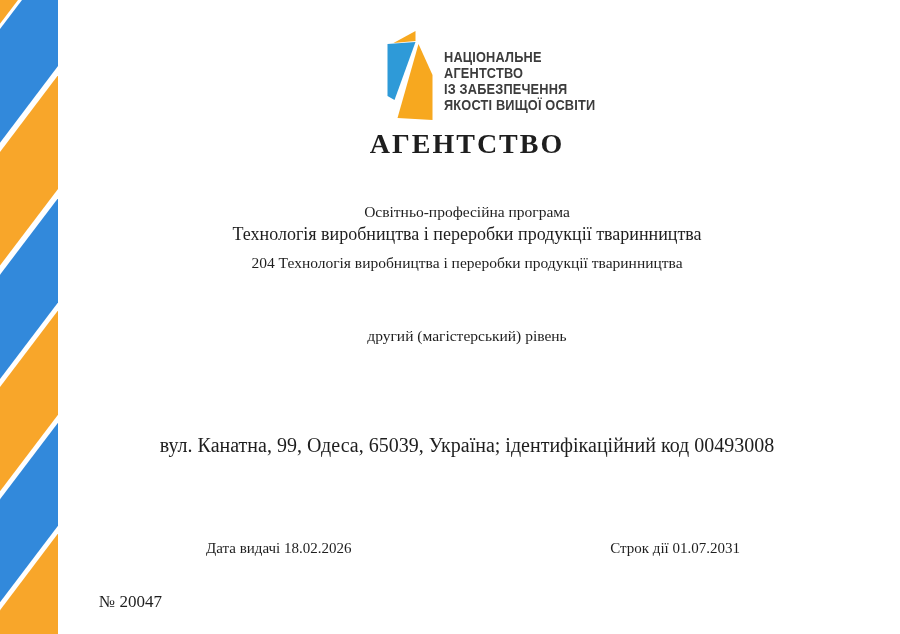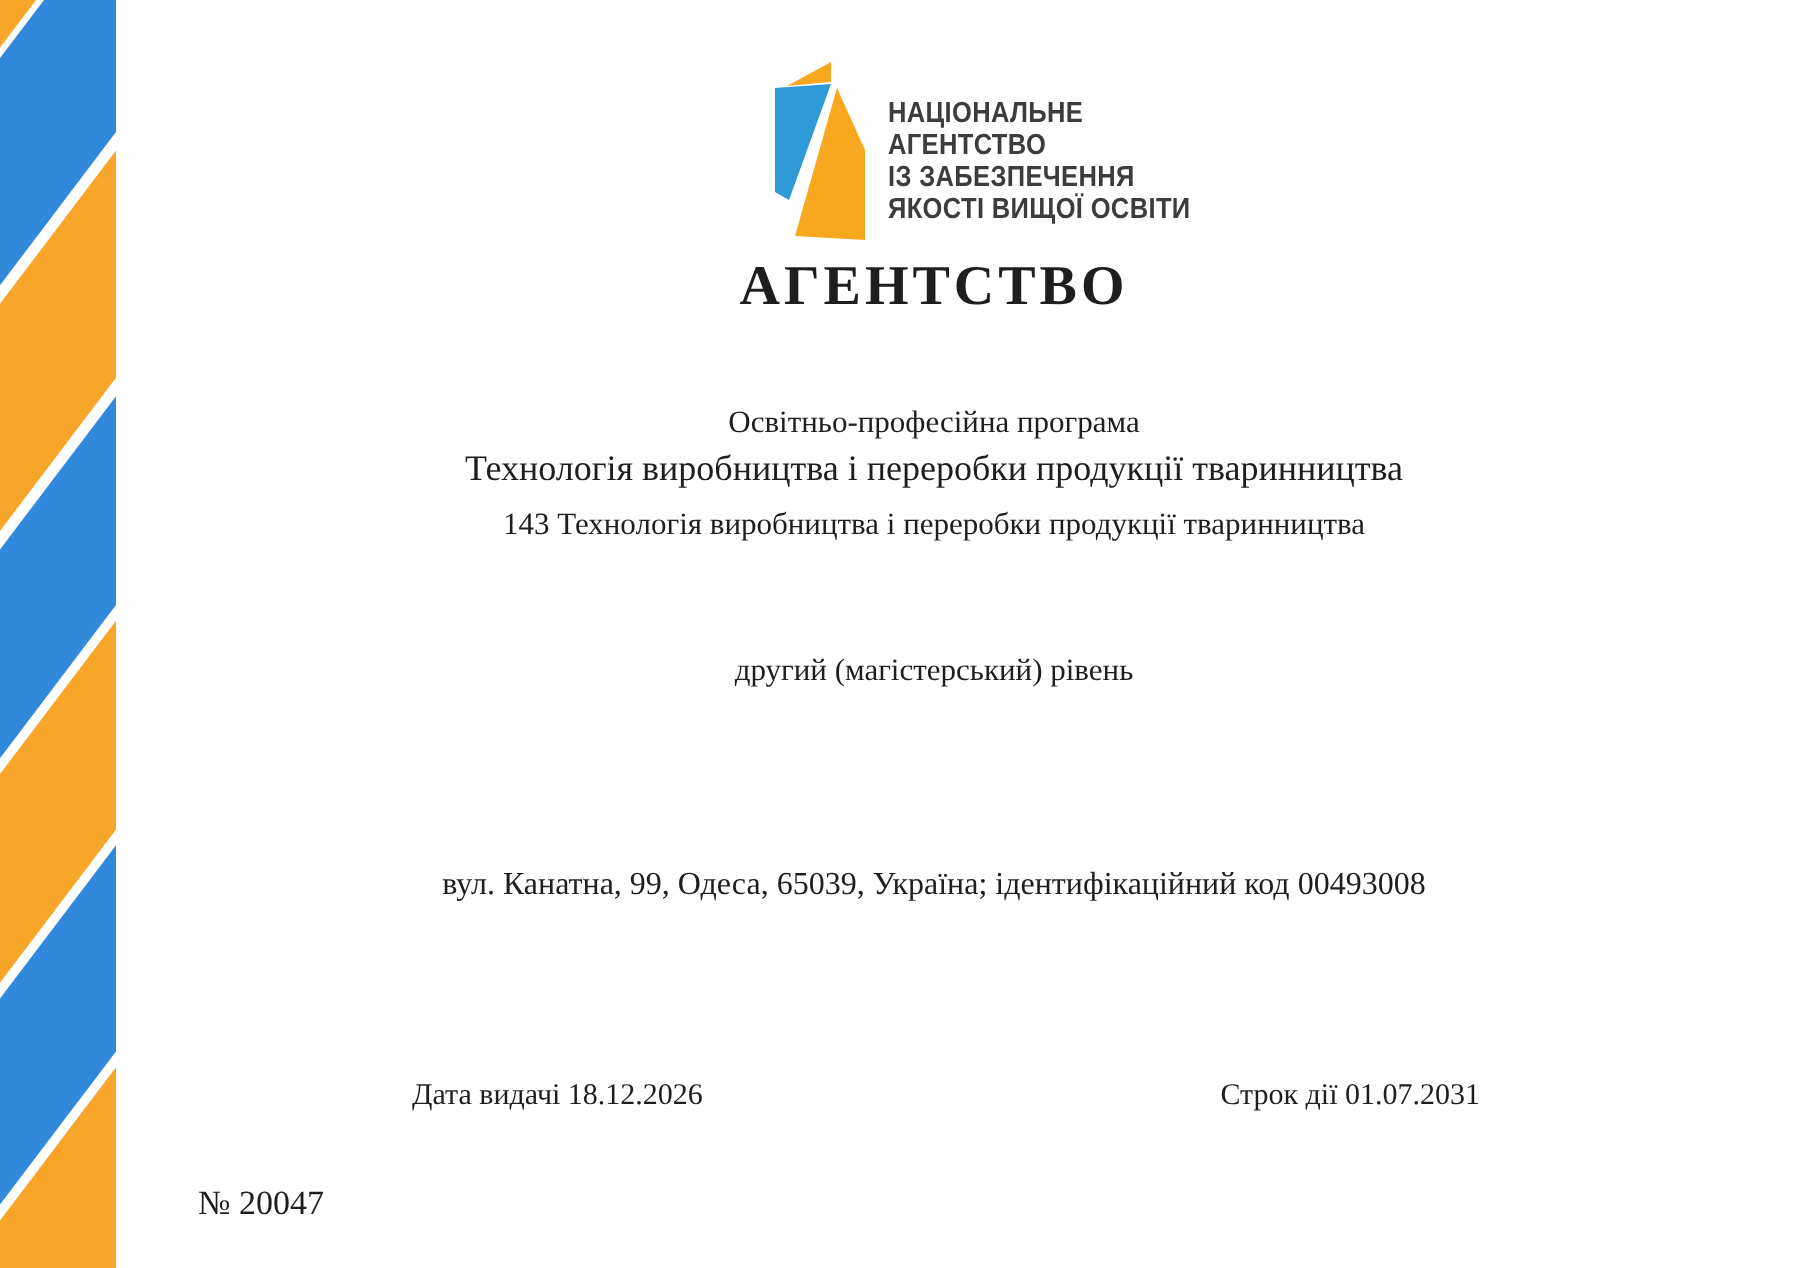--- a/index.html
+++ b/index.html
@@ -17,21 +17,21 @@
     white-space:nowrap;
   }
   .t-center{position:absolute;left:34px;width:866px;text-align:center;white-space:nowrap;}
   .title1{top:128px;font-size:28px;font-weight:700;letter-spacing:2px;}
   .title2{top:156px;font-size:20.5px;font-weight:700;letter-spacing:0.6px;}
   .prog-label{top:203px;font-size:15.5px;}
   .prog-name{top:224px;font-size:18px;font-weight:400;}
   .prog-code{top:254px;font-size:15.5px;}
   .prog-level{top:279px;font-size:15.5px;margin-top:48px;}
   .uni-name{top:409px;font-size:16px;}
-  .uni-addr{top:434px;font-size:16px;}
+  .uni-addr{top:434px;font-size:20px;}
   .meta{position:absolute;top:540px;font-size:15px;white-space:nowrap;}
   .date-issue{left:206px;}
   .date-valid{right:160px;}
   .cert-number{position:absolute;left:99px;top:592px;font-size:17px;white-space:nowrap;}
 </style>
 </head>
 <body>
 
 <div class="certificate">
 
@@ -55,28 +55,28 @@
     <div>НАЦІОНАЛЬНЕ</div>
     <div>АГЕНТСТВО</div>
     <div>ІЗ ЗАБЕЗПЕЧЕННЯ</div>
     <div>ЯКОСТІ ВИЩОЇ ОСВІТИ</div>
   </div>
 
   <div class="t-center title1">АГЕНТСТВО</div>
 
   <div class="t-center prog-label">Освітньо-професійна програма</div>
   <div class="t-center prog-name">Технологія виробництва і переробки продукції тваринництва</div>
-  <div class="t-center prog-code">143 Технологія виробництва і переробки продукції тваринництва</div>
+  <div class="t-center prog-code">204 Технологія виробництва і переробки продукції тваринництва</div>
   <div class="t-center prog-level">другий (магістерський) рівень</div>
 
   <div class="t-center uni-addr">вул. Канатна, 99, Одеса, 65039, Україна; ідентифікаційний код 00493008</div>
 
   <div class="meta date-issue">
     <span>Дата видачі</span>
-    <span>18.12.2026</span>
+    <span>18.02.2026</span>
   </div>
   <div class="meta date-valid">
     <span>Строк дії</span>
     <span>01.07.2031</span>
   </div>
 
   <div class="cert-number">№ 20047</div>
 
 </div>
 

